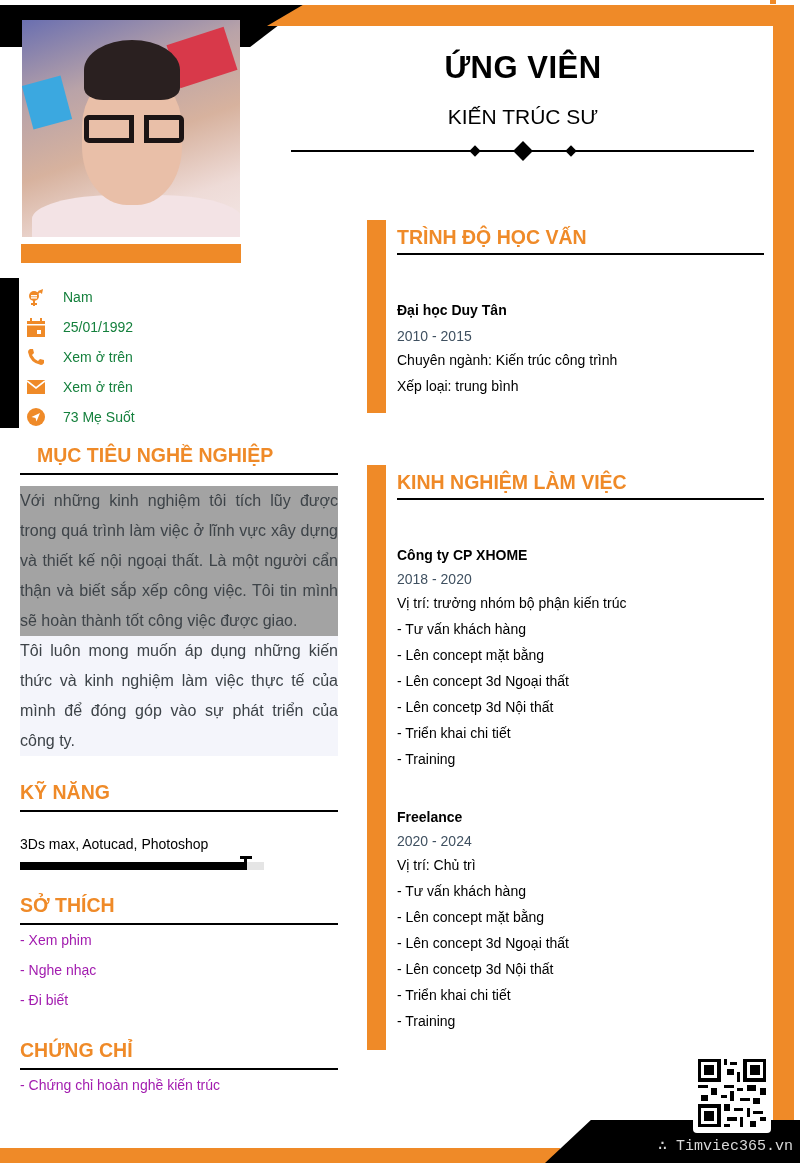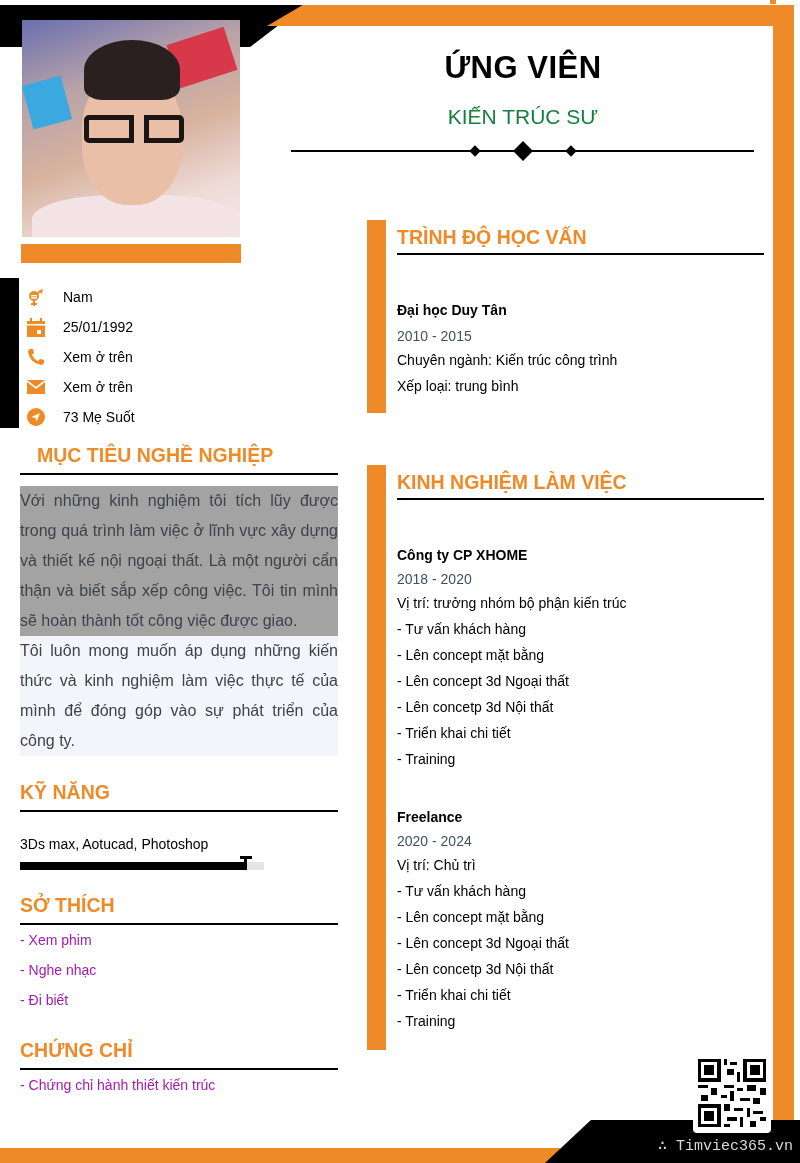--- a/index.html
+++ b/index.html
@@ -23,32 +23,32 @@
     .photo .sign-blue { position: absolute; left: 5px; top: 60px; width: 40px; height: 45px; background: #3ba8e0; transform: rotate(-15deg); }
     .photo .hair { position: absolute; left: 62px; top: 20px; width: 96px; height: 60px; background: #2a2020; border-radius: 50% 50% 20% 20%; }
     .photo .face { position: absolute; left: 60px; top: 55px; width: 100px; height: 130px; background: #e9bfa8; border-radius: 40% 40% 45% 45%; }
     .photo .glasses { position: absolute; left: 62px; top: 95px; width: 100px; height: 28px; border: 5px solid #1b1414; border-radius: 5px; }
     .photo .glasses::after { content: ""; position: absolute; left: 40px; top: -5px; width: 10px; height: 28px; background: #e9bfa8; border-left: 5px solid #1b1414; border-right: 5px solid #1b1414; }
     .photo .shirt { position: absolute; left: 10px; top: 175px; width: 210px; height: 60px; background: #f3e3e5; border-radius: 40% 40% 0 0; }
     .photo-bar { position: absolute; left: 21px; top: 244px; width: 220px; height: 19px; background: #ef8a28; }
 
     
     .name { position: absolute; left: 292px; width: 462px; top: 50px; text-align: center; font-size: 31px; font-weight: bold; letter-spacing: 0.5px; color: #000; }
-    .job-title { position: absolute; left: 292px; width: 462px; top: 105px; text-align: center; font-size: 21px; color: #15803d; }
+    .job-title { position: absolute; left: 292px; width: 462px; top: 105px; text-align: center; font-size: 21px; color: #000000; }
     .divider { position: absolute; left: 291px; top: 150px; width: 463px; height: 2px; background: #000; }
     .diamond { position: absolute; background: #000; transform: rotate(45deg); }
     .d1 { left: 471px; top: 147px; width: 8px; height: 8px; }
     .d2 { left: 516px; top: 144px; width: 14px; height: 14px; }
     .d3 { left: 567px; top: 147px; width: 8px; height: 8px; }
 
     
     .contact { position: absolute; left: 26px; top: 282px; width: 300px; }
     .contact-row { display: flex; align-items: center; height: 30px; }
     .contact-icon { width: 19px; height: 19px; display: flex; align-items: center; justify-content: center; margin-right: 18px; }
-    .contact-text { font-size: 14px; color: #000000; }
+    .contact-text { font-size: 14px; color: #15803d; }
 
     
     .sec-title { position: absolute; color: #ef8a28; font-weight: bold; font-size: 19.5px; }
     .sec-rule { position: absolute; height: 2px; background: #000; }
     .objective { position: absolute; left: 20px; top: 486px; width: 318px; font-size: 16px; line-height: 30px; color: #3d4348; }
     .objective p { text-align: justify; text-align-last: left; }
     .objective .hl { background: #a3a3a3; }
     .objective .p2 { background: #f4f5fb; }
     .skill-text { position: absolute; left: 20px; top: 836px; font-size: 14px; color: #000; }
     .skill-bar { position: absolute; left: 20px; top: 862px; width: 244px; height: 8px; background: #e5e5e5; }
@@ -172,21 +172,21 @@
 <div class="sec-rule" style="left:20px; top:923px; width:318px;"></div>
 <div class="list-left" style="top:930px;">
   <div>- Xem phim</div>
   <div>- Nghe nhạc</div>
   <div>- Đi biết</div>
 </div>
 
 <div class="sec-title" style="left:20px; top:1039px;">CHỨNG CHỈ</div>
 <div class="sec-rule" style="left:20px; top:1068px; width:318px;"></div>
 <div class="list-left" style="top:1075px;">
-  <div>- Chứng chỉ hành thiết kiến trúc</div>
+  <div>- Chứng chỉ hoàn nghề kiến trúc</div>
 </div>
 
 <div class="vbar" style="top:220px; height:193px;"></div>
 <div class="sec-title" style="left:397px; top:226px;">TRÌNH ĐỘ HỌC VẤN</div>
 <div class="sec-rule" style="left:397px; top:253px; width:367px;"></div>
 <div class="r-body" style="top:300px;">
   <div class="r-line r-bold">Đại học Duy Tân</div>
   <div class="r-line r-date" style="height:24px;">2010 - 2015</div>
   <div class="r-line">Chuyên ngành: Kiến trúc công trình</div>
   <div class="r-line">Xếp loại: trung bình</div>

